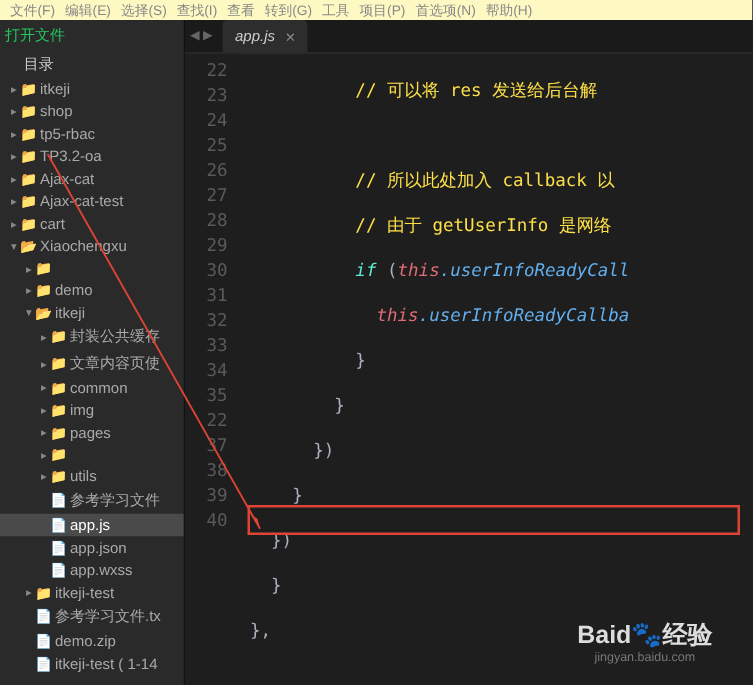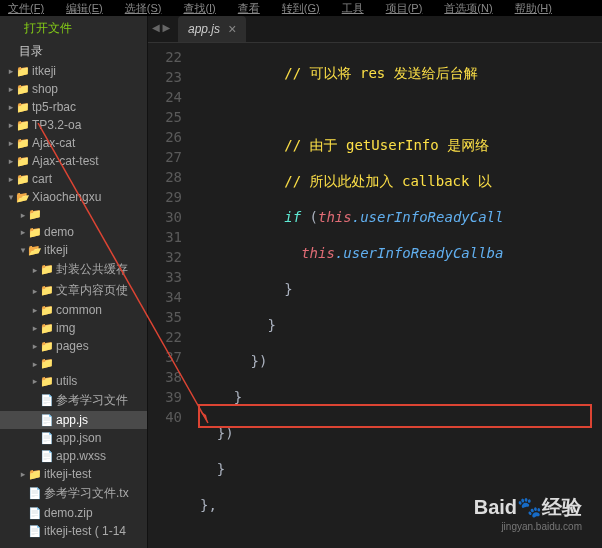--- a/index.html
+++ b/index.html
@@ -1,24 +1,24 @@
 <!DOCTYPE html>
 <html><head>
 <meta charset="utf-8">
 <style>
 * { margin: 0; padding: 0; box-sizing: border-box; }
 body { width: 602px; height: 548px; background: #1e1e1e; font-family: "Microsoft YaHei", sans-serif; color: #ccc; overflow: hidden; position: relative; }
 
-.menubar { height: 16px; background: #000000; color: #888; font-size: 11px; padding: 0 8px; display: flex; gap: 22px; align-items: center; overflow: hidden; white-space: nowrap; text-decoration: underline; }
+.menubar { height: 16px; background: #fef9c3; color: #888; font-size: 11px; padding: 0 8px; display: flex; gap: 8px; align-items: center; overflow: hidden; white-space: nowrap; }
 .menubar span { cursor: pointer; }
 
 .main { display: flex; height: 532px; }
 
 .sidebar { width: 148px; background: #2a2a2a; border-right: 1px solid #111; display: flex; flex-direction: column; }
-.sidebar-header { padding: 4px 24px; font-size: 12px; color: #84cc16; }
+.sidebar-header { padding: 4px 4px; font-size: 12px; color: #22c55e; }
 .sidebar-title { font-size: 12px; color: #ccc; padding: 2px 19px; }
 .tree { font-size: 12px; color: #aaa; overflow: hidden; flex: 1; }
 .tree-item { display: flex; align-items: center; padding: 2px 0 2px 4px; white-space: nowrap; cursor: pointer; }
 .tree-item.selected { background: #4a4a4a; color: #fff; }
 .arrow { display: inline-block; width: 10px; text-align: center; color: #888; font-size: 9px; }
 .ficon { display: inline-block; width: 14px; text-align: center; margin-right: 2px; font-size: 11px; }
 .l1 { padding-left: 6px; }
 .l2 { padding-left: 18px; }
 .l3 { padding-left: 30px; }
 
@@ -36,23 +36,23 @@
 
 .c-comment { color: #fde047; }
 .c-keyword { color: #5eead4; font-style: italic; }
 .c-this { color: #e06c75; font-style: italic; }
 .c-prop { color: #61afef; font-style: italic; }
 .c-punc { color: #abb2bf; }
 
 .hl-box { position: absolute; border: 2px solid #d43; pointer-events: none; }
 .annotation-line { position: absolute; pointer-events: none; }
 
-.watermark { position: absolute; right: 20px; bottom: 16px; text-align: right; color: #888; }
+.watermark { position: absolute; right: 32px; bottom: 16px; text-align: right; color: #888; }
 .wm-logo { font-size: 20px; font-weight: bold; color: #ddd; }
-.wm-url { font-size: 10px; color: #777; }
+.wm-url { font-size: 10px; color: #777; text-align: center; }
 </style>
 </head>
 <body>
 
 <div class="menubar">
     <span>文件(F)</span>
     <span>编辑(E)</span>
     <span>选择(S)</span>
     <span>查找(I)</span>
     <span>查看</span>
@@ -225,22 +225,22 @@
           <div>35</div>
           <div>22</div>
           <div>37</div>
           <div>38</div>
           <div>39</div>
           <div>40</div>
         </div>
       <div class="code">
 <div class="line">          <span class="c-comment">// 可以将 res 发送给后台解</span></div>
 <div class="line"></div>
+<div class="line">          <span class="c-comment">// 所以此处加入 callback 以</span></div>
 <div class="line">          <span class="c-comment">// 由于 getUserInfo 是网络</span></div>
-<div class="line">          <span class="c-comment">// 所以此处加入 callback 以</span></div>
 <div class="line">          <span class="c-keyword">if</span><span class="c-punc"> (</span><span class="c-this">this</span><span class="c-prop">.userInfoReadyCall</span></div>
 <div class="line">            <span class="c-this">this</span><span class="c-prop">.userInfoReadyCallba</span></div>
 <div class="line">          <span class="c-punc">}</span></div>
 <div class="line">        <span class="c-punc">}</span></div>
 <div class="line">      <span class="c-punc">})</span></div>
 <div class="line">    <span class="c-punc">}</span></div>
 <div class="line">  <span class="c-punc">})</span></div>
 <div class="line">  <span class="c-punc">}</span></div>
 <div class="line"><span class="c-punc">},</span></div>
 

